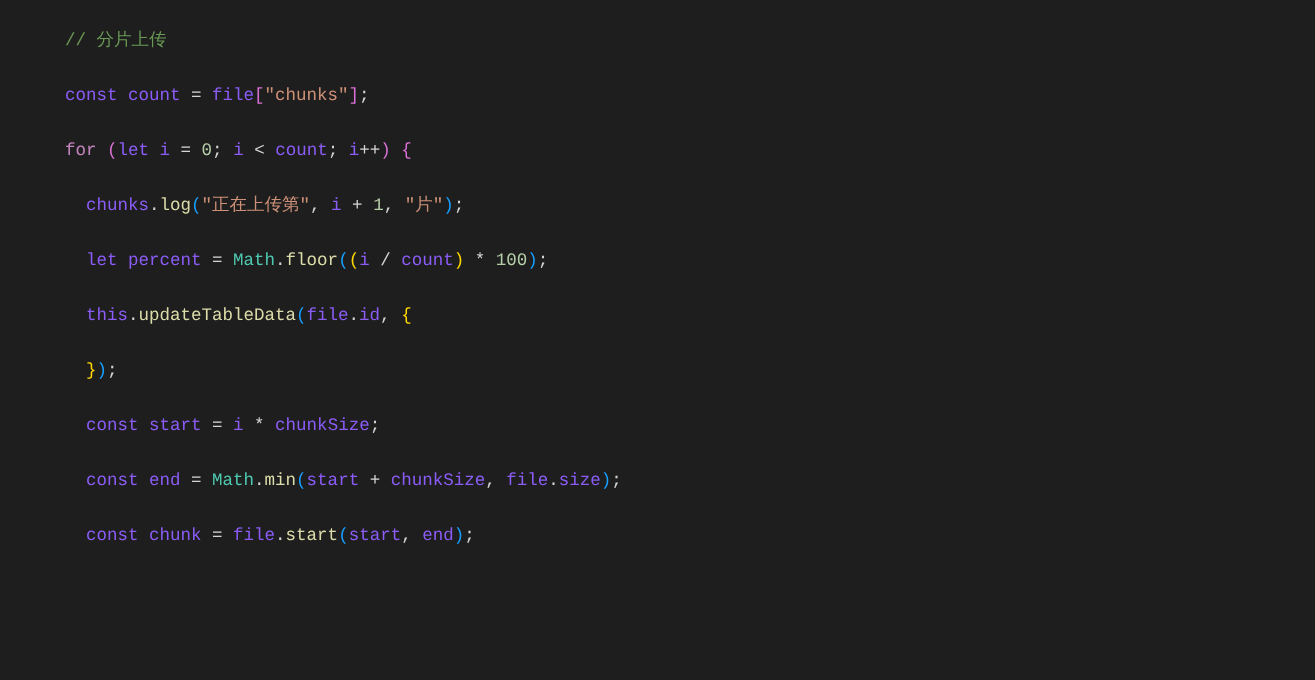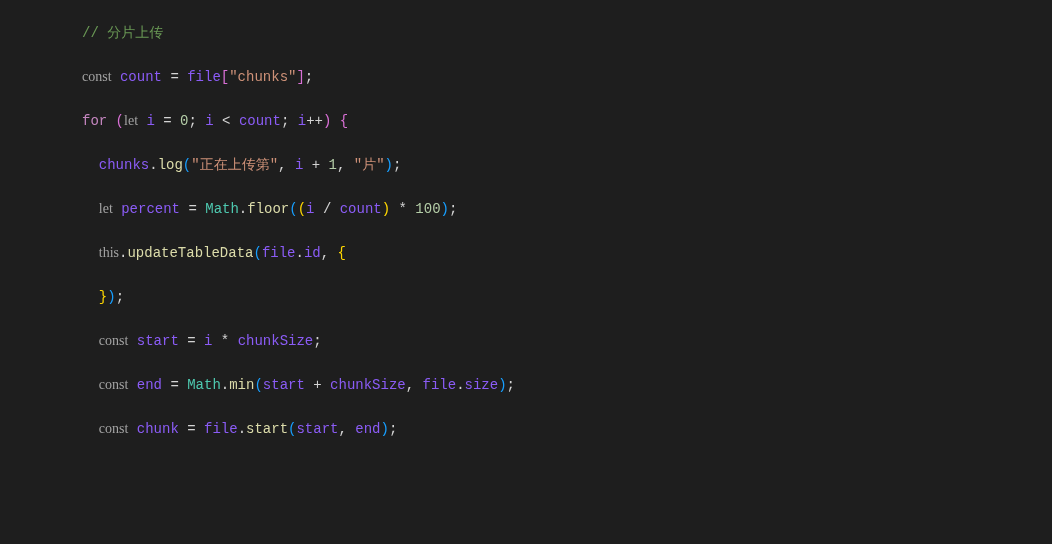--- a/index.html
+++ b/index.html
@@ -16,25 +16,25 @@
       padding: 0;
       overflow-x: auto;
     }
     .editor {
       padding: 0;
       white-space: pre;
       position: relative;
     }
     .line {
       display: block;
-      padding-left: 82px;
+      padding-left: 52px;
       min-height: 22px;
     }
     .comment { color: #6a9955; }
-    .keyword { color: #a3a3a3; font-family: Liberation Serif, serif; }
+    .keyword { color: #8b5cf6; }
     .keyword-control { color: #c586c0; }
     .variable { color: #8b5cf6; }
     .function { color: #dcdcaa; }
     .string { color: #ce9178; }
     .number { color: #b5cea8; }
     .class { color: #4ec9b0; }
     .brace { color: #ffd700; }
     .brace-pink { color: #da70d6; }
     .brace-blue { color: #179fff; }
   </style>

